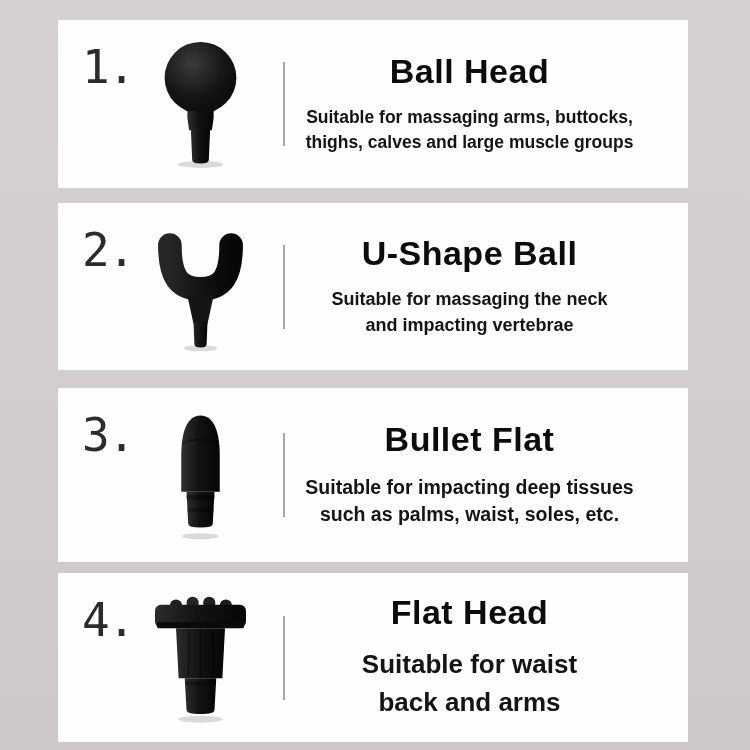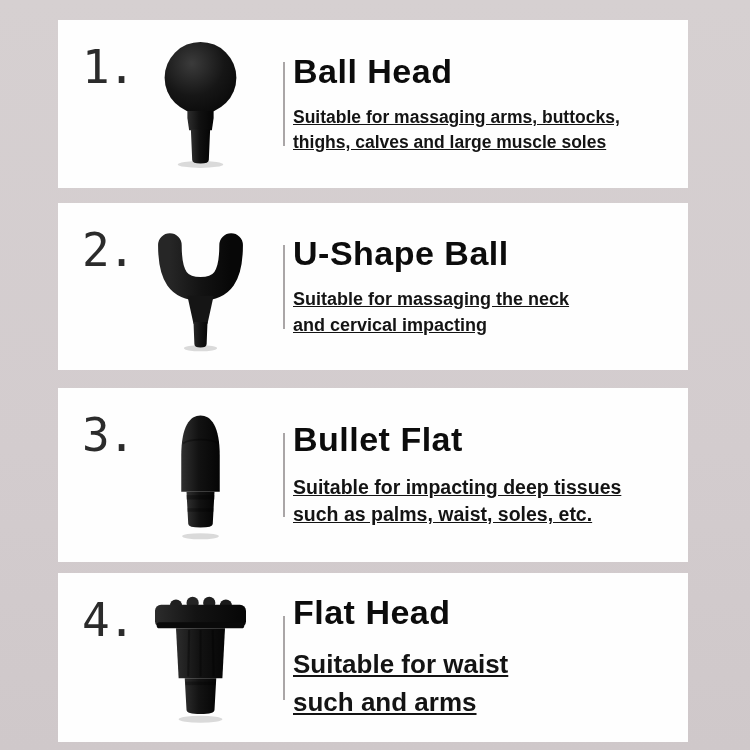--- a/index.html
+++ b/index.html
@@ -51,36 +51,35 @@
   .divider {
     flex: none;
     width: 2px;
     height: 84px;
     margin-left: 30px;
     background: #aaa6a7;
     align-self: center;
   }
   .textcol {
     flex: 1;
-    text-align: left;
+    text-align: center;
     padding: 0 42px 0 8px;
   }
   .title {
     font-size: 34px;
     font-weight: 800;
     letter-spacing: 0.5px;
     color: #0c0c0c;
     line-height: 1.1;
   }
   .desc {
     margin-top: 15px;
     font-weight: 700;
     color: #141414;
     line-height: 1.42;
-    text-decoration: underline;
   }
   .card-1 .desc { font-size: 17.5px; }
   .card-2 .desc { font-size: 18px; }
   .card-3 .desc { font-size: 19.5px; }
   .card-4 .desc { font-size: 26px; line-height: 1.44; }
   .desc span { display: block; }
 </style>
 </head>
 <body>
 
@@ -106,21 +105,21 @@
         <circle cx="60" cy="44" r="41" fill="url(#ballG)"></circle>
         <path d="M45,82 h30 v8 l-2,14 h-26 l-2,-14 z" fill="url(#shaftG1)"></path>
         <path d="M49,103 h22 l-1.5,35 q0,4 -9.5,4 q-9.5,0 -9.5,-4 z" fill="url(#shaftG1)"></path>
       </svg>
     </div>
     <div class="divider"></div>
     <div class="textcol">
       <div class="title">Ball Head</div>
       <div class="desc">
         <span>Suitable for massaging arms, buttocks,</span>
-        <span>thighs, calves and large muscle soles</span>
+        <span>thighs, calves and large muscle groups</span>
       </div>
     </div>
   </div>
 
   <div class="card card-2">
     <div class="num">2.</div>
     <div class="art">
       <svg width="105" height="140" viewBox="0 0 120 148" aria-hidden="true">
         <defs>
           <linearGradient id="uG" x1="0" y1="0" x2="1" y2="0">
@@ -133,21 +132,21 @@
         <path d="M25,26 C25,62 35,76 60,76 C85,76 95,62 95,26" stroke="url(#uG)" stroke-width="27" stroke-linecap="round" fill="none"></path>
         <path d="M45,84 L75,84 L68,116 L52,116 Z" fill="#151515"></path>
         <path d="M52,114 h16 l-1,25 q0,4 -7,4 q-7,0 -7,-4 z" fill="url(#uG)"></path>
       </svg>
     </div>
     <div class="divider"></div>
     <div class="textcol">
       <div class="title">U-Shape Ball</div>
       <div class="desc">
         <span>Suitable for massaging the neck</span>
-        <span>and cervical impacting</span>
+        <span>and impacting vertebrae</span>
       </div>
     </div>
   </div>
 
   <div class="card card-3">
     <div class="num">3.</div>
     <div class="art">
       <svg width="105" height="140" viewBox="0 0 120 148" aria-hidden="true">
         <defs>
           <linearGradient id="bulG" x1="0" y1="0" x2="1" y2="0">
@@ -196,18 +195,18 @@
         <path d="M47,42 L46,95 M60,42 L60,95 M74,42 L75,95" stroke="#000" stroke-width="2.5" opacity="0.35" fill="none"></path>
         <path d="M42,97 h36 l-2,36 q0,5 -16,5 q-16,0 -16,-5 z" fill="url(#flatG)"></path>
         <rect x="43" y="101" width="34" height="4" fill="#000" opacity="0.3"></rect>
       </svg>
     </div>
     <div class="divider"></div>
     <div class="textcol">
       <div class="title">Flat Head</div>
       <div class="desc">
         <span>Suitable for waist</span>
-        <span>such and arms</span>
+        <span>back and arms</span>
       </div>
     </div>
   </div>
 
 </div>
 
 </body></html>

